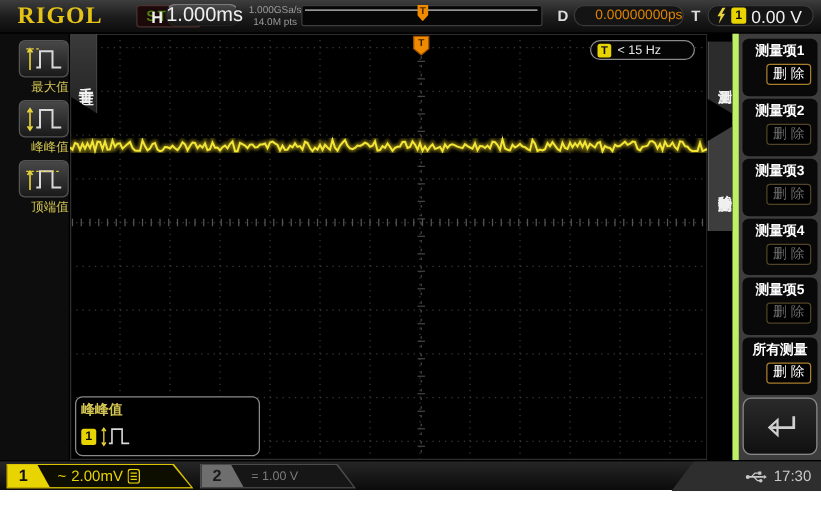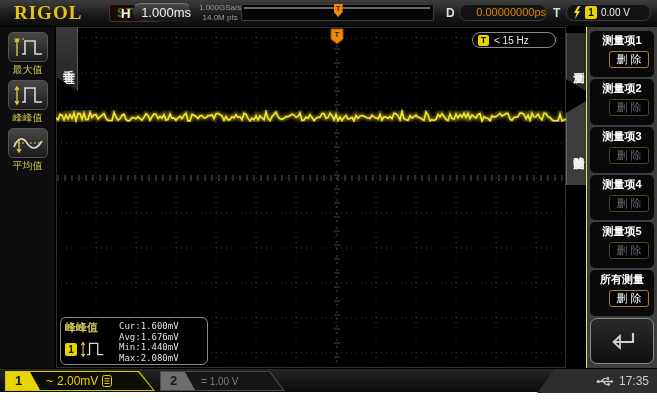--- a/index.html
+++ b/index.html
@@ -10,43 +10,43 @@
   
   .topbar { position:absolute; left:0; top:0; width:657px; height:27px;
             background:linear-gradient(#3d3d3d,#1b1b1b 55%,#0c0c0c); border-bottom:1px solid #000; }
   .logo { position:absolute; left:14px; top:2px; font-family:"Liberation Serif",serif;
           font-weight:bold; font-size:19px; letter-spacing:1px; color:#e6c317; }
   .stop-badge { position:absolute; left:85px; top:4px; padding:1px 7px; font-size:12px; font-weight:bold;
           letter-spacing:1px; color:#4d7c0f; background:#1c0a0a; border:1px solid #4d3030; border-radius:3px;margin-left:24px; }
   .h-label { position:absolute; left:121px; top:6px; font-size:13px; font-weight:bold; color:#eee; }
   .tb-box { position:absolute; left:132px; top:3px; width:60px; height:18px; border-radius:9px;
           background:linear-gradient(#4a4a4a,#161616); border:1px solid #202020; border-top-color:#7a7a7a;
-          color:#f0f0f0; font-size:13px; text-align:right; line-height:17px; }
+          color:#f0f0f0; font-size:16px; text-align:left; line-height:17px; }
   .srate { position:absolute; left:199px; top:3px; font-size:8px; line-height:10px; color:#9a9a9a; text-align:center; }
   .ovbar { position:absolute; left:241px; top:4px; width:193px; height:17px; background:#060606;
           border:1px solid #3c3c3c; border-radius:2px; }
   .ovbar svg { position:absolute; left:0; top:0; }
   .ov-marker { position:absolute; left:48%; top:-1px; width:9px; height:13px; background:#f08a00;
           clip-path:polygon(0 0,100% 0,100% 62%,50% 100%,0 62%); font-size:8px; font-weight:bold;
           color:#4d2800; text-align:center; line-height:9px; }
   .d-label { position:absolute; left:446px; top:6px; font-size:12px; font-weight:bold; color:#ddd; }
   .delay-box { position:absolute; left:459px; top:4px; width:88px; height:17px; border-radius:8px;
           background:#141414; border:1px solid #3a3a3a; color:#e08400; font-size:11px;
           text-align:right; line-height:15px; }
   .t-label { position:absolute; left:553px; top:6px; font-size:12px; font-weight:bold; color:#ddd; }
   .trig-box { position:absolute; left:566px; top:4px; width:85px; height:17px; border-radius:8px;
           background:#141414; border:1px solid #3a3a3a; display:flex; align-items:center; gap:4px; padding:0 6px; }
   .ch-badge { display:inline-block; min-width:12px; height:13px; background:#e8d400; color:#111;
           font-size:10px; font-weight:bold; text-align:center; line-height:13px; border-radius:2px; }
-  .trig-level { color:#eee; font-size:10px; }
+  .trig-level { color:#eee; font-size:14px; }
 
   
   .lsidebar { position:absolute; left:0; top:27px; width:55px; height:341px; background:#0d0d0d;
           display:flex; flex-direction:column; padding-top:5px; }
-  .l-item { height:48px; display:flex; flex-direction:column; align-items:center; cursor:pointer; }
+  .l-item { height:48px; display:flex; flex-direction:column; align-items:flex-end; cursor:pointer; }
   .l-icon { width:40px; height:30px; border-radius:5px; border:1px solid #555;
           background:linear-gradient(#484848,#1a1a1a); display:flex; align-items:center; justify-content:center; }
   .l-label { margin-top:1px; font-size:10px; color:#d3c552; }
   .pw { stroke:#d9d9d9; fill:none; stroke-width:1.6; }
   .py { stroke:#e8d23c; fill:none; stroke-width:1.3; }
   .pyd { stroke:#e8d23c; fill:none; stroke-width:1; stroke-dasharray:2 2; }
 
   .vtab { position:absolute; left:56px; top:27px; width:22px; height:64px; z-index:6;
           background:linear-gradient(#3a3a3a,#222); border-right:1px solid #555;
           clip-path:polygon(0 0,100% 0,100% 100%,0 calc(100% - 14px));
@@ -72,21 +72,21 @@
   
   .rtab { position:absolute; width:20px; color:#f0f0f0; font-size:11px; font-weight:bold;
           writing-mode:vertical-rl; text-orientation:upright; text-align:center; letter-spacing:1px; z-index:6; cursor:pointer; }
   .rtab-measure { left:566px; top:33px; height:58px; background:#2c2c2c; border-left:1px solid #555;
           clip-path:polygon(0 0,100% 0,100% 100%,0 calc(100% - 12px)); padding-top:4px; }
   .rtab-remove { left:566px; top:101px; height:84px; background:#3d3d3d; border-left:1px solid #666;
           clip-path:polygon(0 12px,100% 0,100% 100%,0 100%); padding-top:12px; }
 
   
   .rmenu { position:absolute; left:586px; top:27px; width:71px; height:341px; background:#3d3d3d;
-          border-left:1px solid #bef264; display:flex; flex-direction:column; gap:2px; padding:4px 3px; }
+          border-left:5px solid #bef264; display:flex; flex-direction:column; gap:2px; padding:4px 3px; }
   .menu-slot { flex:1; background:#090909; border-radius:5px; padding-top:2px; cursor:pointer; }
   .menu-label { font-size:11px; font-weight:bold; color:#fff; text-align:center; }
   .del-btn { margin:3px 5px 0 19px; height:17px; border:1px solid #a87f2c; border-radius:3px; background:#000;
           color:#fff; font-size:11px; text-align:center; line-height:15px; cursor:pointer; }
   .del-btn.dim { border-color:#514426; color:#6b6b6b; }
   .return-slot { flex:1; background:linear-gradient(#2a2a2a,#101010); border:1px solid #888; border-radius:7px;
           display:flex; align-items:center; justify-content:center; cursor:pointer; }
 
   
   .botbar { position:absolute; left:0; top:368px; width:657px; height:24px;
@@ -164,26 +164,26 @@
           <svg width="32" height="24" viewBox="0 0 32 24">
               <path class="pw" d="M10 19 H13 V5 H23 V19 H30"></path>
               <path class="py" d="M5 4 V21 M3 7 L5 4 L7 7 M3 18 L5 21 L7 18"></path>
             </svg>
         </div>
         <div class="l-label">峰峰值</div>
       </div>
       <div class="l-item">
         <div class="l-icon">
           <svg width="32" height="24" viewBox="0 0 32 24">
-              <path class="pw" d="M2 16 C6 6,11 6,15 12 S24 20,30 10"></path>
-              <path class="py" d="M7 8 V21 M5 18 L7 21 L9 18"></path>
-              <path class="pyd" d="M2 12 H30"></path>
+              <path class="pw" d="M10 19 H13 V6 H23 V19 H30"></path>
+              <path class="py" d="M5 6 V21 M3 9 L5 6 L7 9"></path>
+              <path class="pyd" d="M2 6 H30"></path>
             </svg>
         </div>
-        <div class="l-label">平均值</div>
+        <div class="l-label">顶端值</div>
       </div>
     </div>
 
     <div class="vtab">垂直</div>
 
     <div class="gridarea">
       <svg id="gridsvg" width="510" height="341">
         <defs>
             <filter id="blur1">
               <feGaussianBlur stdDeviation="1.4"></feGaussianBlur>
@@ -322,26 +322,20 @@
         <div class="popup-left">
           <div class="popup-title">峰峰值</div>
           <div class="popup-src">
             <span class="ch-badge">1</span>
             <svg width="26" height="20" viewBox="0 0 32 24">
               <path class="pw" d="M10 19 H13 V5 H23 V19 H30"></path>
                 <path class="py" d="M5 4 V21 M3 7 L5 4 L7 7 M3 18 L5 21 L7 18"></path>
             </svg>
           </div>
         </div>
-        <div class="popup-rows">
-          <div>Cur:1.600mV</div>
-          <div>Avg:1.676mV</div>
-          <div>Min:1.440mV</div>
-          <div>Max:2.080mV</div>
-        </div>
       </div>
     </div>
 
     <div class="rtab rtab-measure">测量</div>
     <div class="rtab rtab-remove">移除测量</div>
 
     <div class="rmenu">
       <div class="menu-slot">
         <div class="menu-label">测量项1</div>
         <div class="del-btn">删 除</div>
@@ -400,18 +394,18 @@
       <div class="bb-right">
         <svg width="18" height="11" viewBox="0 0 18 11">
           <path d="M1 5.5 H15" stroke="#c9c9c9" stroke-width="1.3" fill="none"></path>
           <path d="M5 5.5 L8 2.5 H10.5" stroke="#c9c9c9" stroke-width="1.1" fill="none"></path>
           <path d="M7 5.5 L10 8.5 H12" stroke="#c9c9c9" stroke-width="1.1" fill="none"></path>
           <circle cx="2.2" cy="5.5" r="1.6" fill="#c9c9c9"></circle>
           <rect x="10.5" y="1.2" width="2.6" height="2.6" fill="#c9c9c9"></rect>
           <circle cx="12.6" cy="8.5" r="1.4" fill="#c9c9c9"></circle>
           <path d="M15 3.8 L17.5 5.5 L15 7.2 Z" fill="#c9c9c9"></path>
         </svg>
-        <span class="time-text">17:35</span>
+        <span class="time-text">17:30</span>
       </div>
     </div>
   </div>
 
 </div>
 
 </body></html>

